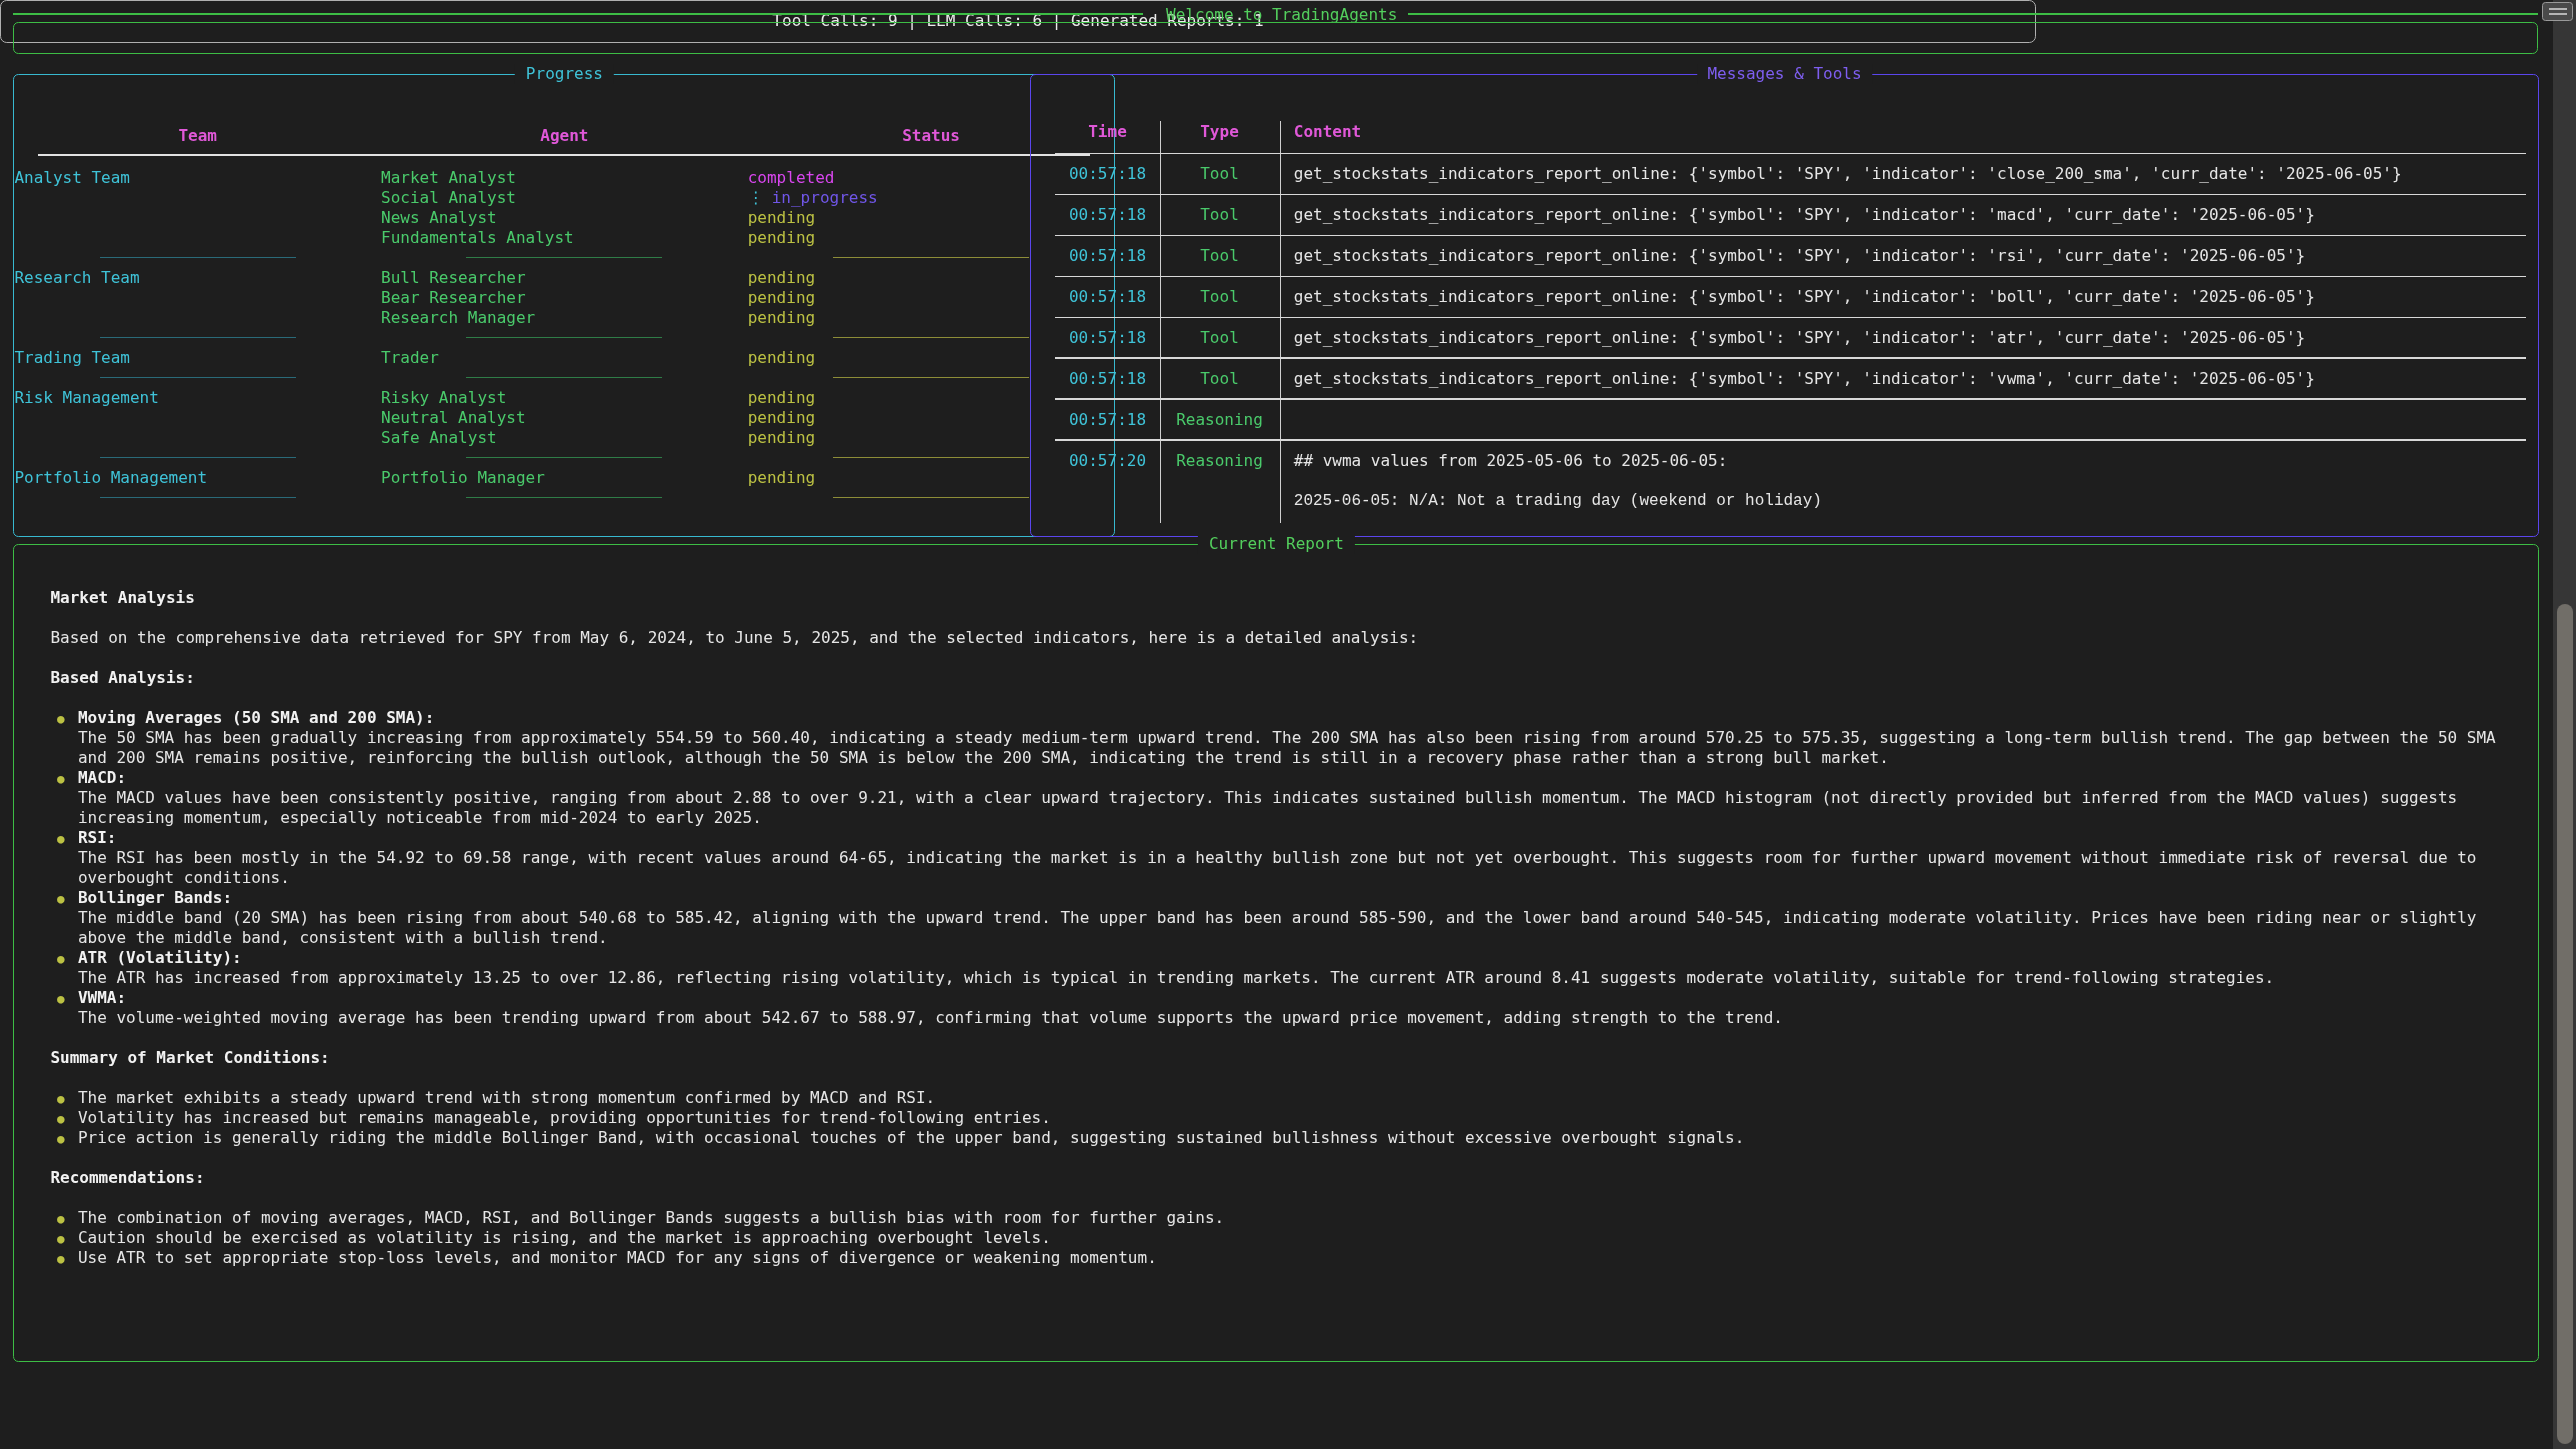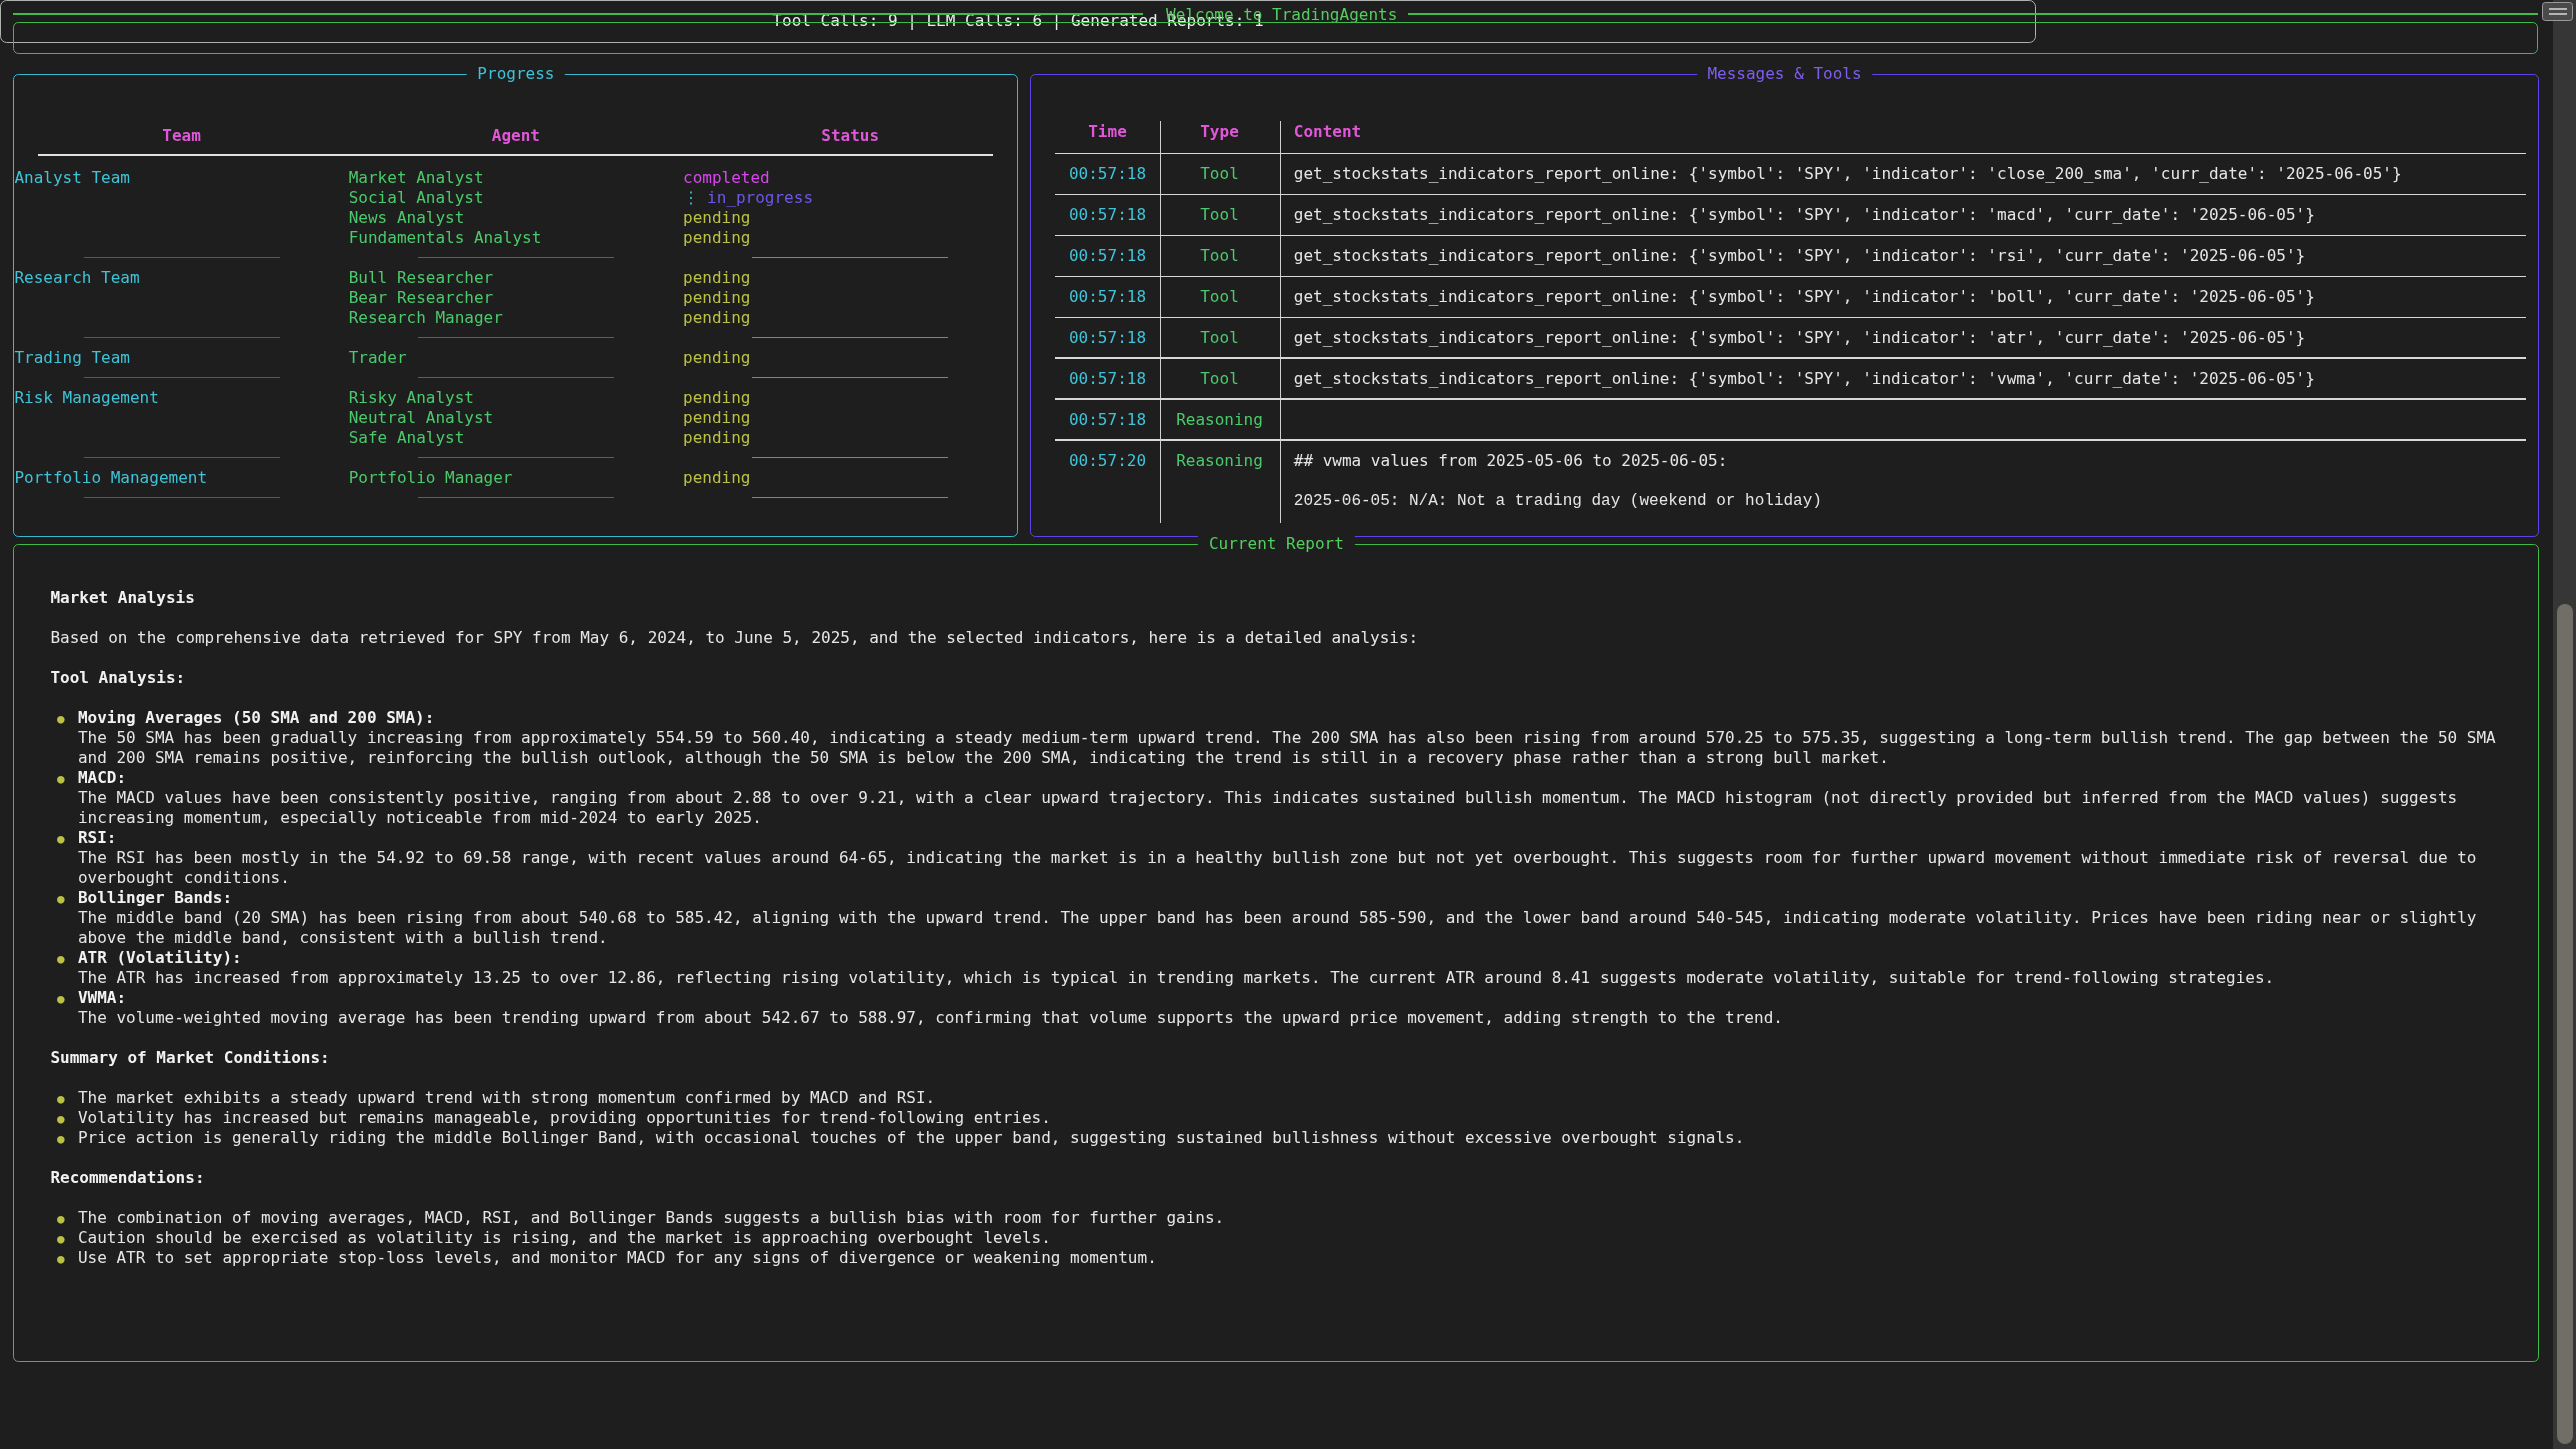--- a/index.html
+++ b/index.html
@@ -14,21 +14,21 @@
 
   .welcome-box { position:absolute; left:13.4px; top:22px; width:2525px; height:32px;
     border:1.3px solid #3dbd45; border-radius:5.4px; }
 
   
   .panel { position:absolute; border-radius:5.4px; }
   .panel-title { position:absolute; top:-10.7px; left:50%; transform:translateX(-50%);
     background:#1e1e1e; padding:0 10.7px; white-space:nowrap; line-height:20px; }
 
   
-  #progress { left:13.4px; top:74px; width:1005px; height:463px; border:1.3px solid #38b9d0; }
+  #progress { left:13.4px; top:74px; width:1102px; height:463px; border:1.3px solid #38b9d0; }
   #progress .panel-title { color:#3fc3d8; }
   .ptable { position:absolute; left:0; right:0; top:47px; }
   .phead { display:grid; grid-template-columns:repeat(3,1fr); height:27px; line-height:27px;
     color:#e058d8; font-weight:bold; text-align:center; }
   .phead-rule { height:1.3px; background:#e2e2e2; margin:5.4px 24px 12px 24px; }
   .prow { display:grid; grid-template-columns:repeat(3,1fr); height:20px; line-height:20px;
     text-align:left; align-items:center; }
   .prow .sepline { display:none; height:1.3px; width:196px; margin:0 auto; }
   .prow.sep .sepline { display:block; }
   .sep-team   { background:#2a6a78; }
@@ -475,21 +475,21 @@
         </div>
       </div>
   </div>
 </div>
 
 <div id="report" class="panel">
   <div class="panel-title">Current Report</div>
   <div class="report-body">
     <div class="rh rblock">Market Analysis</div>
     <div class="rblock">Based on the comprehensive data retrieved for SPY from May 6, 2024, to June 5, 2025, and the selected indicators, here is a detailed analysis:</div>
-    <div class="rh rblock">Tool Analysis:</div>
+    <div class="rh rblock">Based Analysis:</div>
     <ul class="bullets rblock">
 
         <li><span class="bhead">Moving Averages (50 SMA and 200 SMA):</span><span>The 50 SMA has been gradually increasing from approximately 554.59 to 560.40, indicating a steady medium-term upward trend. The 200 SMA has also been rising from around 570.25 to 575.35, suggesting a long-term bullish trend. The gap between the 50 SMA and 200 SMA remains positive, reinforcing the bullish outlook, although the 50 SMA is below the 200 SMA, indicating the trend is still in a recovery phase rather than a strong bull market.</span></li>
 
         <li><span class="bhead">MACD:</span><span>The MACD values have been consistently positive, ranging from about 2.88 to over 9.21, with a clear upward trajectory. This indicates sustained bullish momentum. The MACD histogram (not directly provided but inferred from the MACD values) suggests increasing momentum, especially noticeable from mid-2024 to early 2025.</span></li>
 
         <li><span class="bhead">RSI:</span><span>The RSI has been mostly in the 54.92 to 69.58 range, with recent values around 64-65, indicating the market is in a healthy bullish zone but not yet overbought. This suggests room for further upward movement without immediate risk of reversal due to overbought conditions.</span></li>
 
         <li><span class="bhead">Bollinger Bands:</span><span>The middle band (20 SMA) has been rising from about 540.68 to 585.42, aligning with the upward trend. The upper band has been around 585-590, and the lower band around 540-545, indicating moderate volatility. Prices have been riding near or slightly above the middle band, consistent with a bullish trend.</span></li>
 

